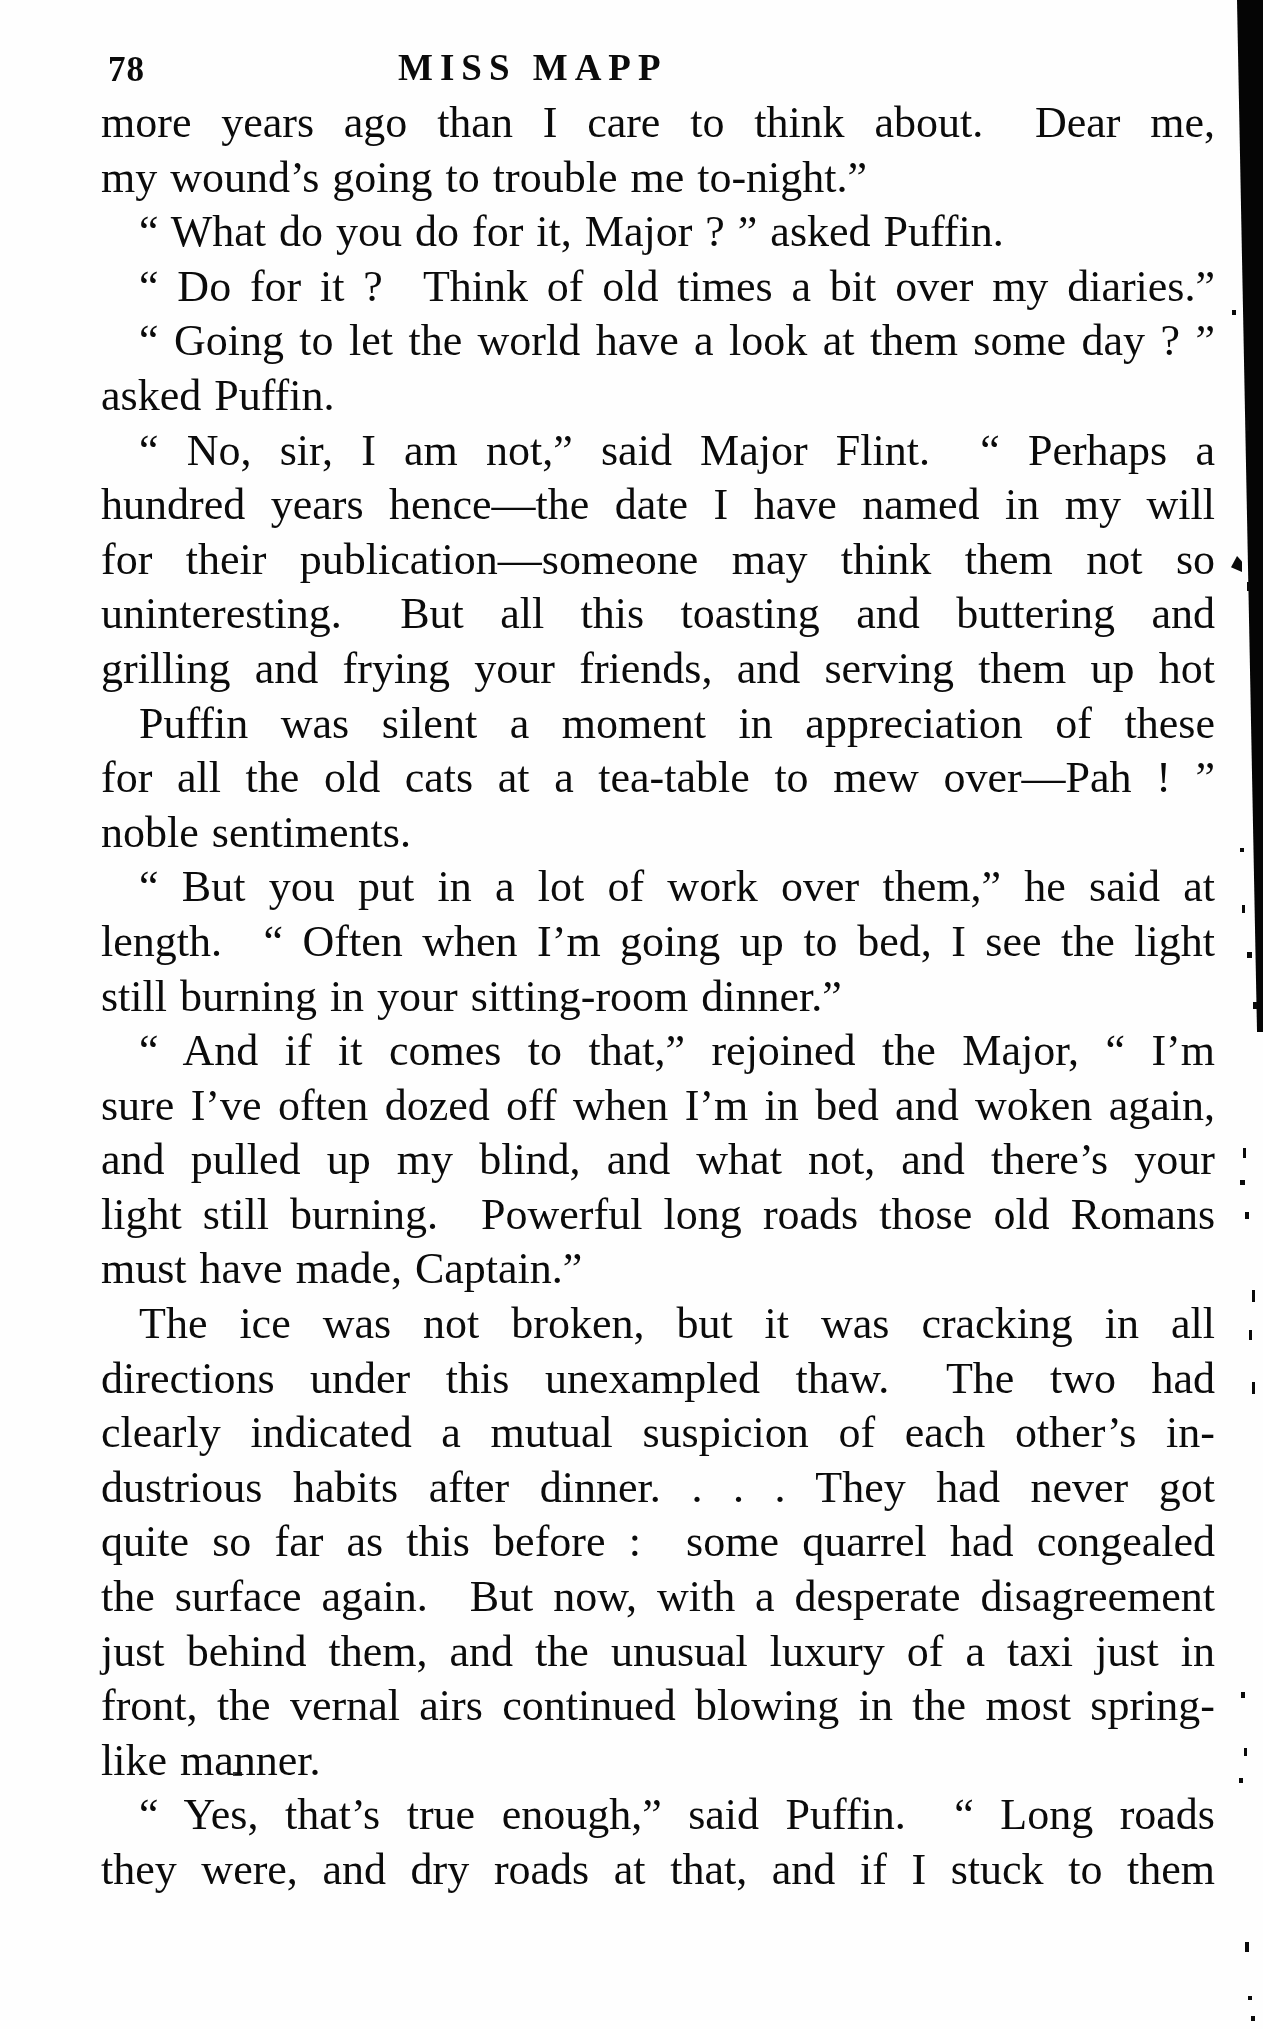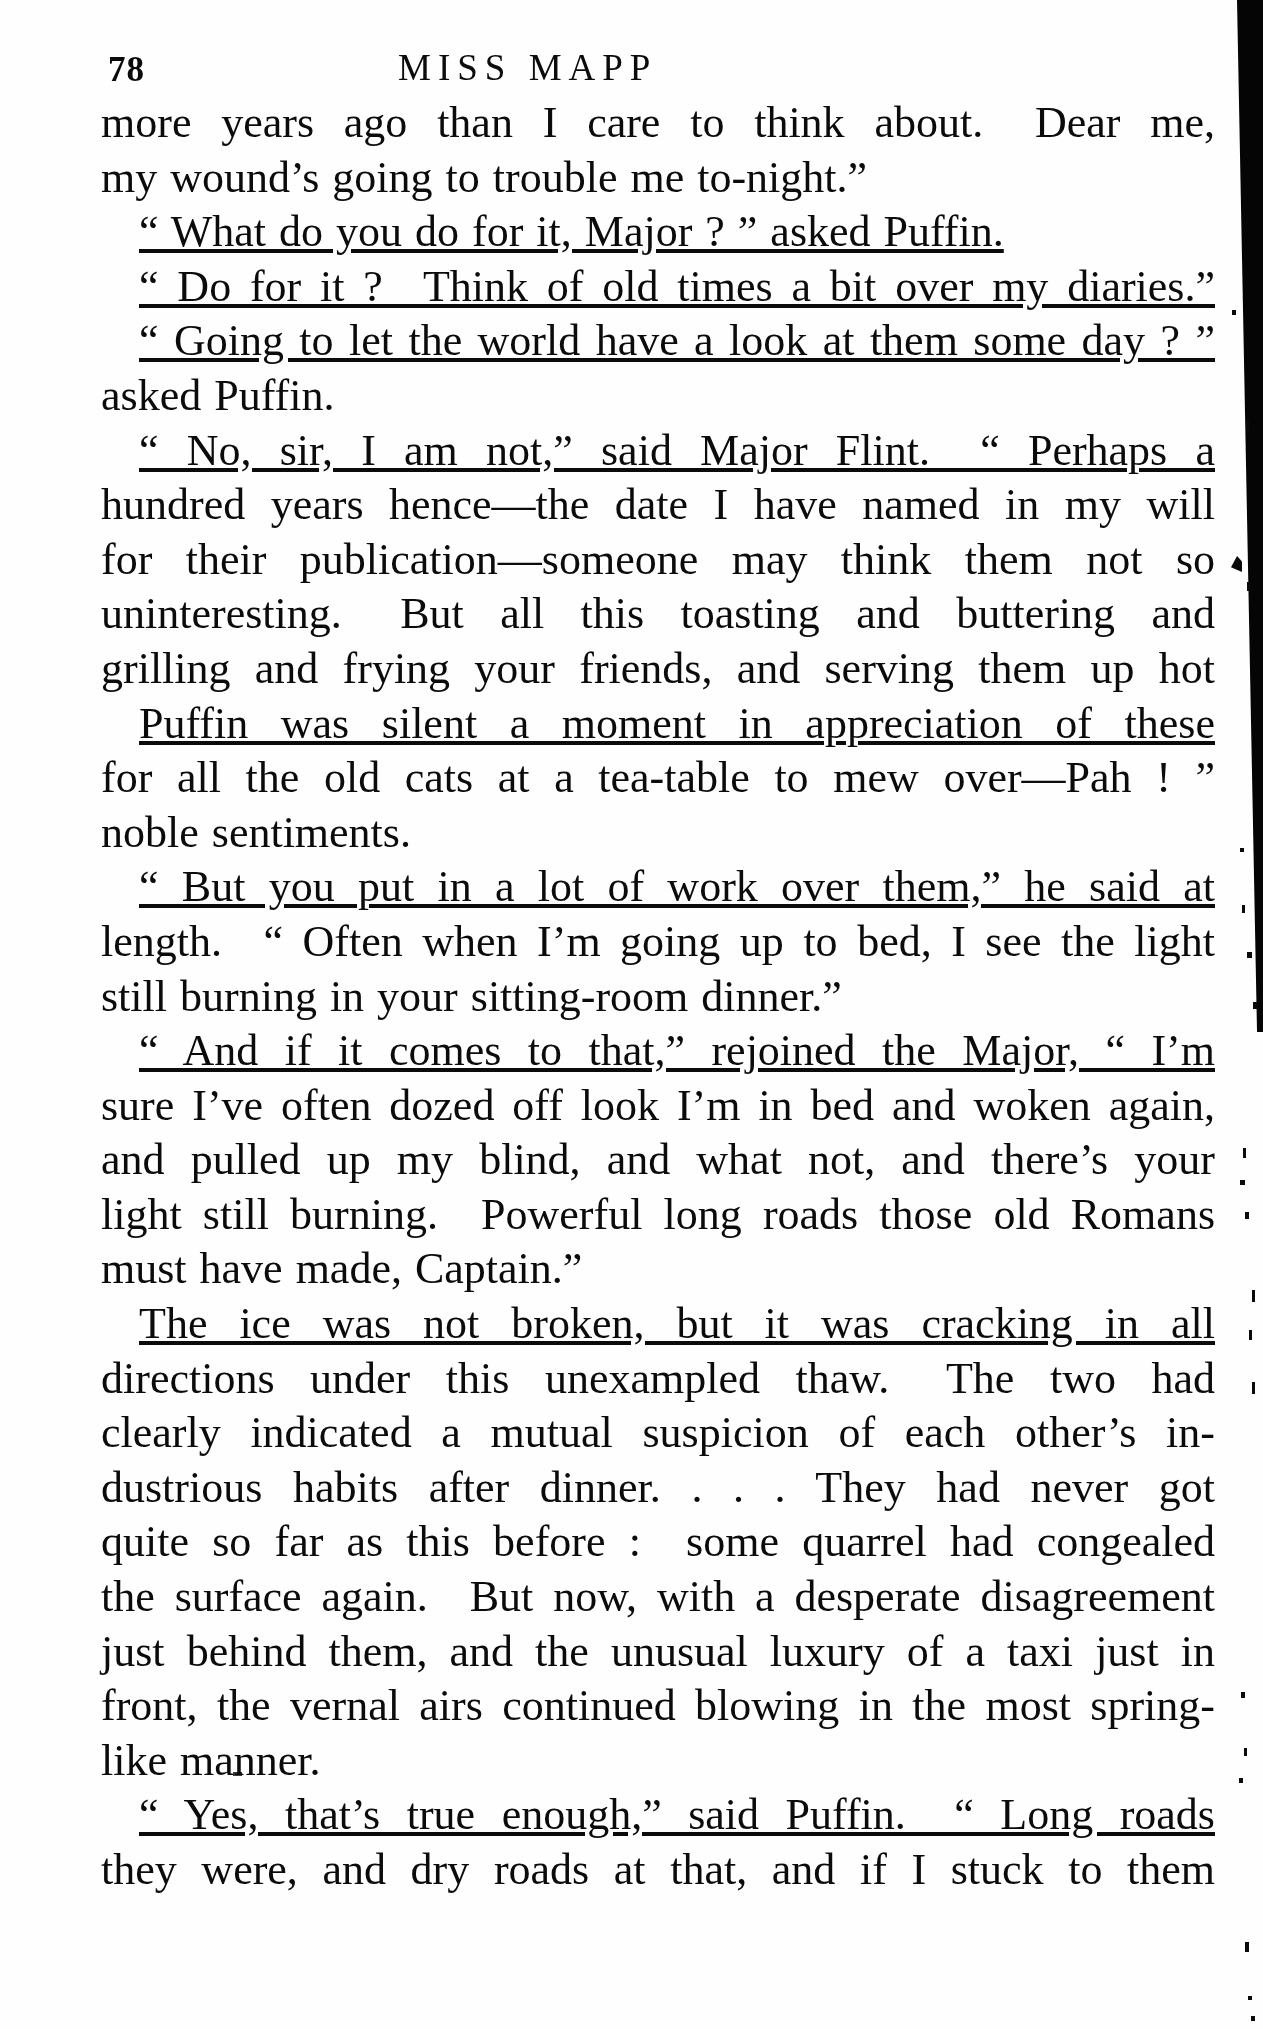--- a/index.html
+++ b/index.html
@@ -13,34 +13,34 @@
   }
   .sheet { position: absolute; inset: 0; background: #fefefe; }
 
   .hdr { position: absolute; top: 44px; left: 100px; right: 50px; height: 48px; }
   .pgnum {
     position: absolute; left: 8px; top: 6px;
     font-size: 35px; font-weight: bold; letter-spacing: 1px;
   }
   .running-title {
     position: absolute; left: 298px; top: 2px;
-    font-size: 37px; font-weight: normal; letter-spacing: 7px;
+    font-size: 37px; font-weight: bold; letter-spacing: 7px;
   }
 
   .text-block {
     position: absolute; left: 101px; top: 96px; width: 1114px;
   }
   .ln {
     font-size: 44px;
     line-height: 54.6px;
     word-spacing: 2px;
     text-align: left;
   }
   .ln.j { text-align: justify; text-align-last: justify; }
-  .ln.ind { text-indent: 38px; text-decoration: underline; }
+  .ln.ind { text-indent: 38px; }
 
   
   .edge-wedge {
     position: absolute; top: 0; left: 1237px; width: 26px; height: 1032px;
     background: #050505;
     clip-path: polygon(0 0, 100% 0, 100% 100%, 77% 100%);
   }
   .speck { position: absolute; background: #0a0a0a; }
 </style>
 </head>
@@ -65,21 +65,21 @@
     <div class="ln j">for their publication—someone may think them not so</div>
     <div class="ln j">uninteresting.  But all this toasting and buttering and</div>
     <div class="ln j">grilling and frying your friends, and serving them up hot</div>
     <div class="ln j ind">Puffin was silent a moment in appreciation of these</div>
     <div class="ln j">for all the old cats at a tea-table to mew over—Pah ! ”</div>
     <div class="ln">noble sentiments.</div>
     <div class="ln j ind">“ But you put in a lot of work over them,” he said at</div>
     <div class="ln j">length.  “ Often when I’m going up to bed, I see the light</div>
     <div class="ln">still burning in your sitting-room dinner.”</div>
     <div class="ln j ind">“ And if it comes to that,” rejoined the Major, “ I’m</div>
-    <div class="ln j">sure I’ve often dozed off look I’m in bed and woken again,</div>
+    <div class="ln j">sure I’ve often dozed off when I’m in bed and woken again,</div>
     <div class="ln j">and pulled up my blind, and what not, and there’s your</div>
     <div class="ln j">light still burning.  Powerful long roads those old Romans</div>
     <div class="ln">must have made, Captain.”</div>
     <div class="ln j ind">The ice was not broken, but it was cracking in all</div>
     <div class="ln j">directions under this unexampled thaw.  The two had</div>
     <div class="ln j">clearly indicated a mutual suspicion of each other’s in-</div>
     <div class="ln j">dustrious habits after dinner. . . . They had never got</div>
     <div class="ln j">quite so far as this before :  some quarrel had congealed</div>
     <div class="ln j">the surface again.  But now, with a desperate disagreement</div>
     <div class="ln j">just behind them, and the unusual luxury of a taxi just in</div>

